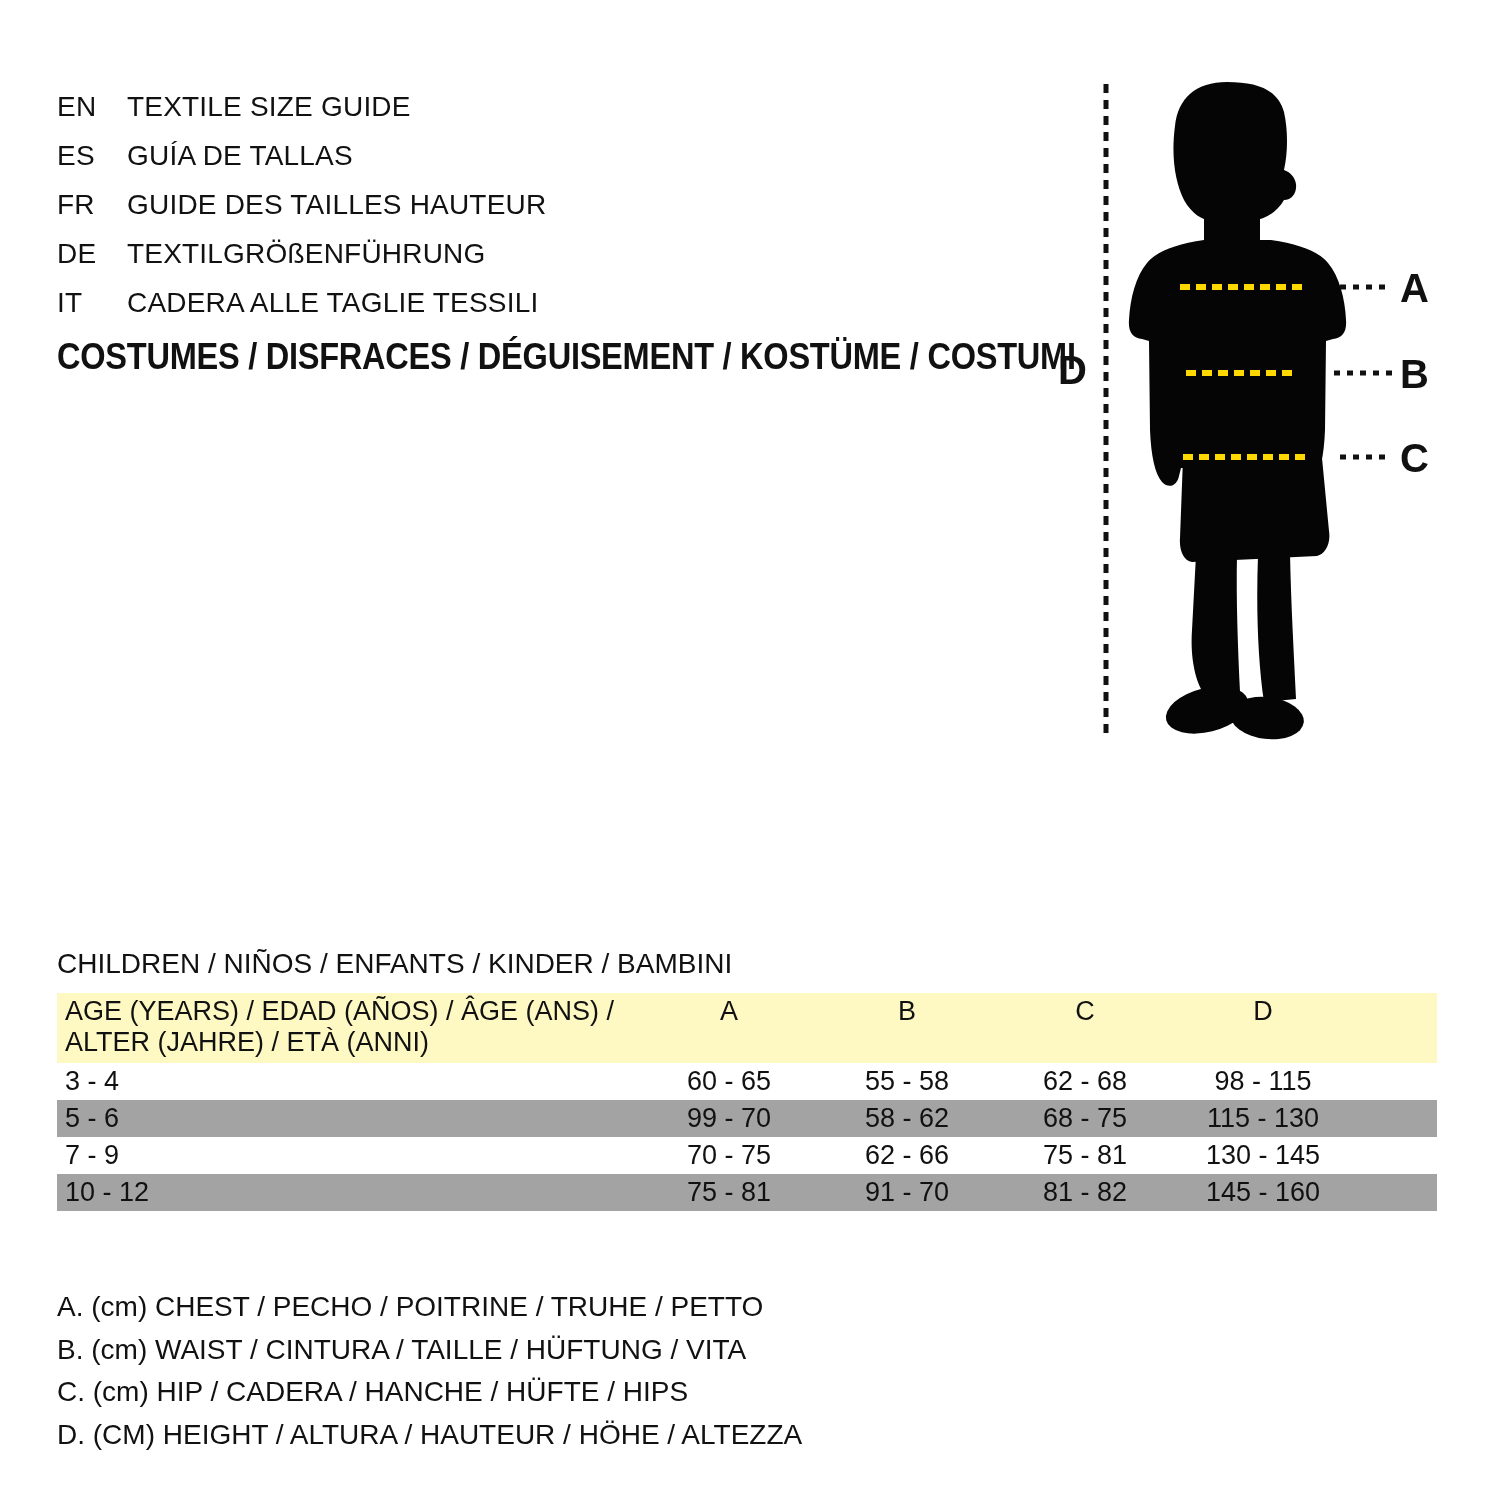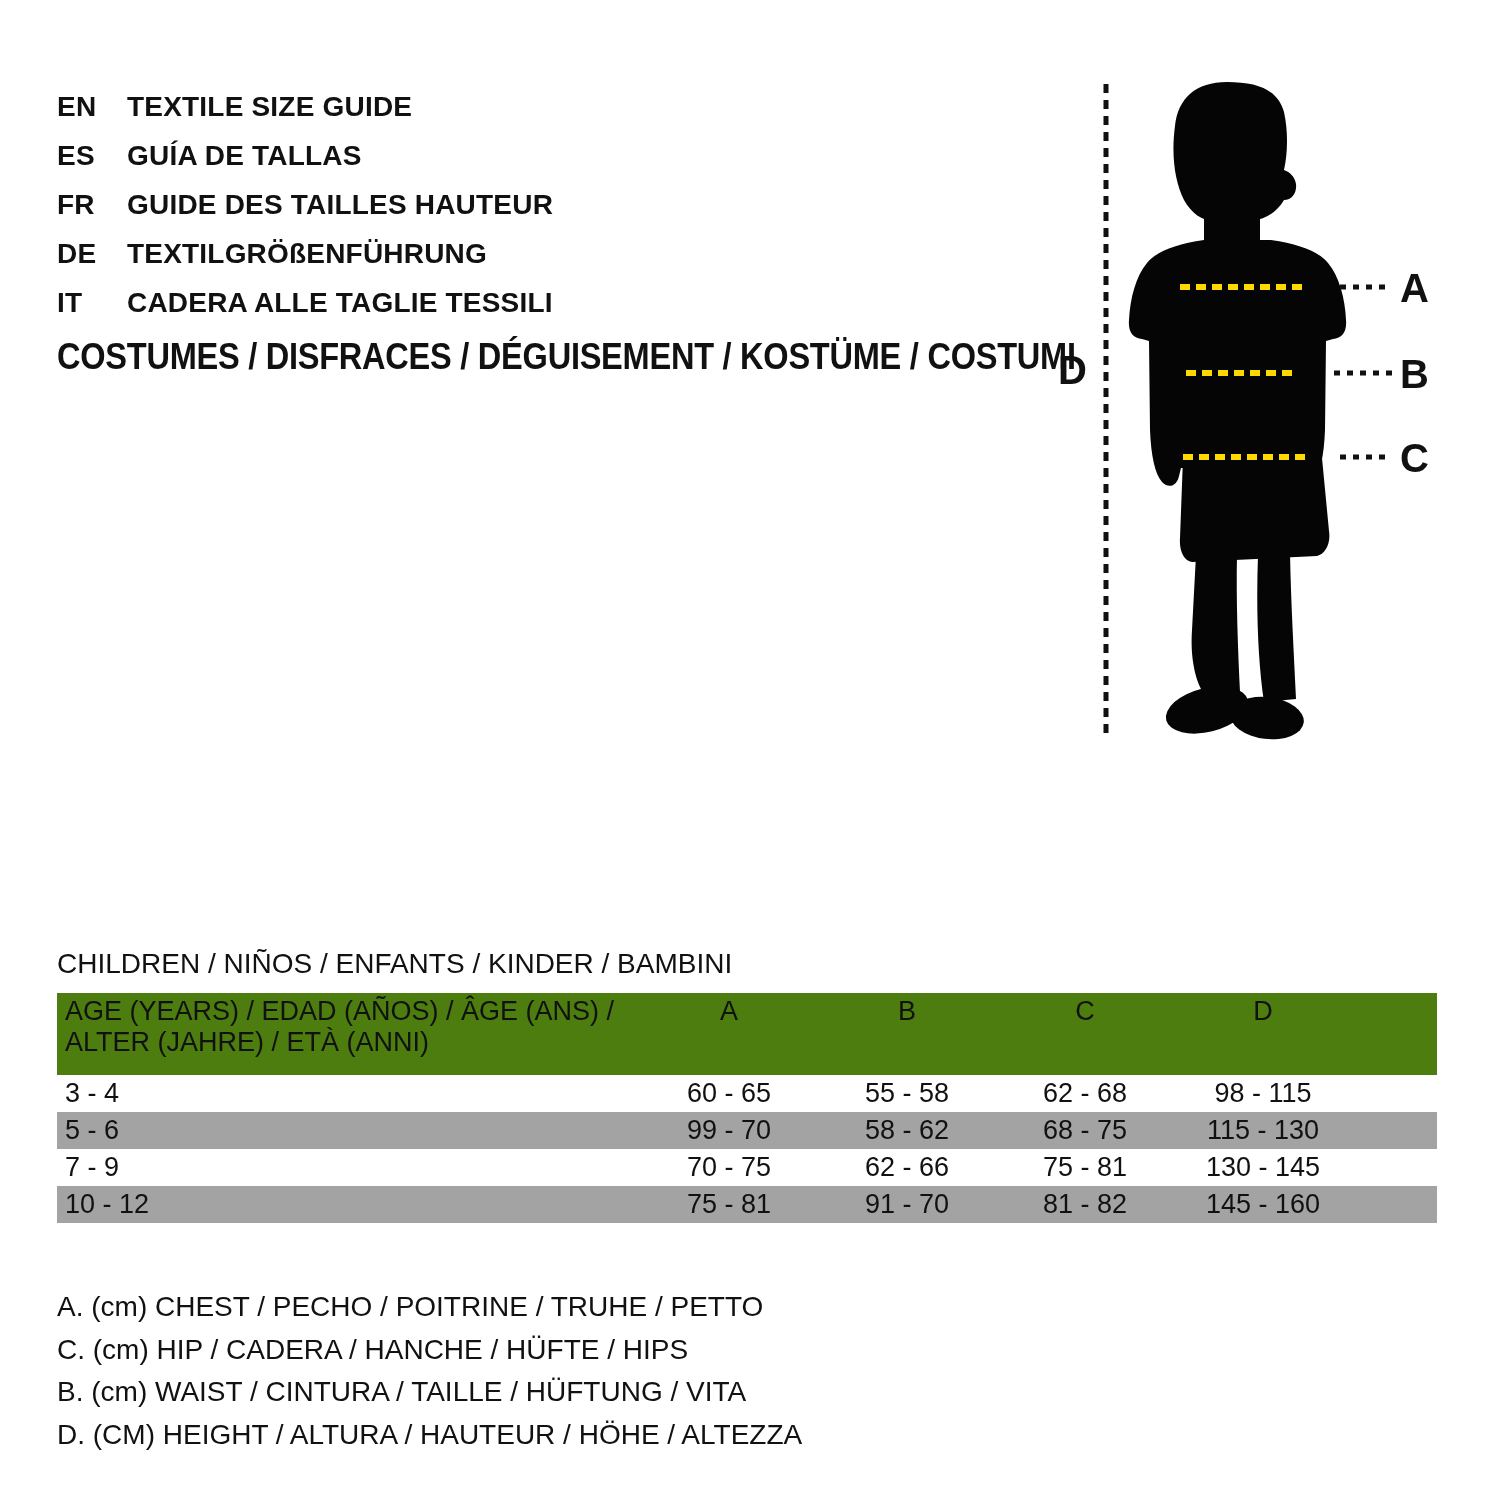--- a/index.html
+++ b/index.html
@@ -3,34 +3,34 @@
 <meta charset="utf-8">
 <style>
   html,body{margin:0;padding:0;background:#fff;}
   .page{
     position:relative;width:1501px;height:1500px;background:#ffffff;
     font-family:"Liberation Sans", sans-serif;color:#111;overflow:hidden;
   }
   
   .langs{position:absolute;left:57px;top:82px;}
   .lang-row{display:grid;grid-template-columns:70px auto;height:49px;align-items:center;}
-  .lang-code,.lang-label{font-size:28px;font-weight:700;letter-spacing:.2px;white-space:nowrap;}
+  .lang-code,.lang-label{font-size:28px;font-weight:400;letter-spacing:.2px;white-space:nowrap;}
   
   .category-title{
     position:absolute;left:57px;top:336px;font-size:37px;font-weight:700;
     white-space:nowrap;transform:scaleX(.88);transform-origin:left center;letter-spacing:-.3px;
   }
   
   .figure{position:absolute;left:1040px;top:60px;width:420px;height:700px;}
   
   .children-title{position:absolute;left:57px;top:948px;font-size:28px;white-space:nowrap;}
   .size-table{position:absolute;left:57px;top:993px;width:1380px;font-size:27px;}
   .t-header{
-    display:grid;grid-template-columns:575px 1fr 1fr 1fr 1fr;height:82px;
-    background:#4d7c0f;box-sizing:border-box;padding:3px 85px 0 8px;align-items:start;
+    display:grid;grid-template-columns:575px 1fr 1fr 1fr 1fr;height:70px;
+    background:#fef9c3;box-sizing:border-box;padding:3px 85px 0 8px;align-items:start;
   }
   .age-header{line-height:31px;white-space:nowrap;}
   .col-head{text-align:center;line-height:31px;}
   .t-row{
     display:grid;grid-template-columns:575px 1fr 1fr 1fr 1fr;height:37px;
     box-sizing:border-box;padding:0 85px 0 8px;align-items:center;
   }
   .t-row.alt{background:#a3a3a3;}
   .age-cell{white-space:nowrap;}
   .val-cell{text-align:center;white-space:nowrap;}
@@ -142,18 +142,18 @@
       <div class="age-cell">10 - 12</div>
       <div class="val-cell">75 - 81</div>
       <div class="val-cell">91 - 70</div>
       <div class="val-cell">81 - 82</div>
       <div class="val-cell">145 - 160</div>
     </div>
   </div>
 
   <div class="legend">
     <div class="legend-item">A. (cm) CHEST / PECHO / POITRINE / TRUHE / PETTO</div>
+    <div class="legend-item">B. (cm) WAIST / CINTURA / TAILLE / HÜFTUNG / VITA</div>
     <div class="legend-item">C. (cm) HIP / CADERA / HANCHE / HÜFTE / HIPS</div>
-    <div class="legend-item">B. (cm) WAIST / CINTURA / TAILLE / HÜFTUNG / VITA</div>
     <div class="legend-item">D. (CM) HEIGHT / ALTURA / HAUTEUR / HÖHE / ALTEZZA</div>
   </div>
 
 </div>
 
 </body></html>

